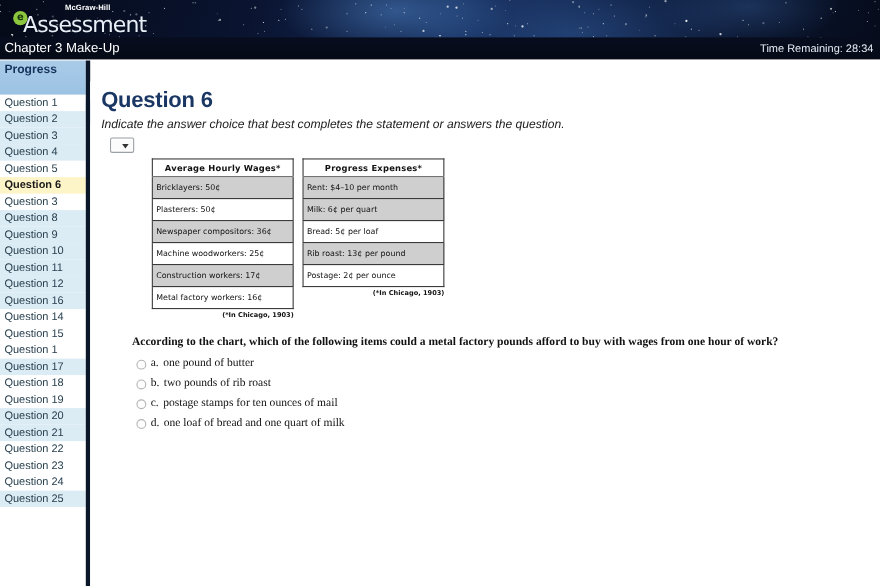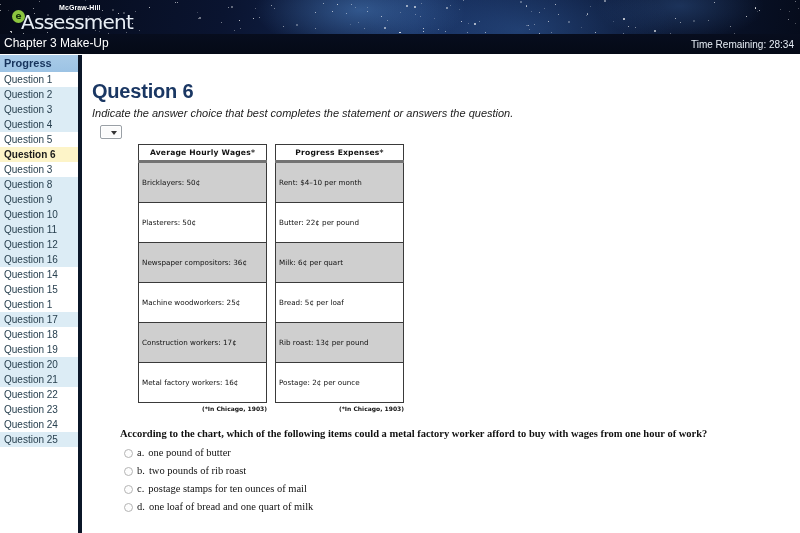--- a/index.html
+++ b/index.html
@@ -94,21 +94,21 @@
     background: #bcd8ef;
   }
   .hamburger span { display: block; width: 9px; height: 1.5px; background: #16335c; }
 
   
   .sidebar {
     position: absolute; left: 0; top: 55px; width: 78px; height: 478px;
     background: #ffffff;
   }
   .sidebar-head {
-    height: 17px; background: linear-gradient(180deg,#a9cbe8 0%,#9cc3e4 100%);
+    height: 31px; background: linear-gradient(180deg,#a9cbe8 0%,#9cc3e4 100%);
     font-size: 11px; font-weight: bold; color: #16335c;
     padding-left: 4px; line-height: 17px; white-space: nowrap;
   }
   .q-item {
     height: 15px; line-height: 15px; padding-left: 4px;
     font-size: 10px; color: #28404f; white-space: nowrap; cursor: pointer;
   }
   .q-item.shade { background: #dcecf5; }
   .q-item.current { background: #fdf4c8; font-weight: bold; color: #1b1b1b; }
   .divider-v {
@@ -146,26 +146,26 @@
   .tables { display: flex; gap: 8px; margin-left: 48px; }
   .tbl-wrap { width: 129px; }
   .tbl {
     width: 100%; border-collapse: collapse;
     border: 1px solid #3a3a3a;
     font-family: "DejaVu Sans", sans-serif;
   }
   .tbl th {
     font-size: 7.6px; font-weight: bold; color: #111;
     background: #ffffff; text-align: center;
-    padding: 3px 2px; border-bottom: 3px solid #737373;
+    padding: 3px 2px; border-bottom: 1px solid #737373;
     letter-spacing: .2px;
   }
   .tbl td {
     font-size: 7.2px; color: #111; text-align: left;
-    padding: 15px 3px; border-bottom: 1px solid #3a3a3a;
+    padding: 5px 3px; border-bottom: 1px solid #3a3a3a;
     white-space: nowrap;
   }
   .tbl tr.alt td { background: #cfcfcf; }
   .tbl tr:last-child td { border-bottom: none; }
   .tbl-note {
     font-size: 6px; font-weight: bold; color: #111; text-align: right;
     padding-top: 2px; font-family: "DejaVu Sans", sans-serif;
   }
 
   
@@ -446,42 +446,39 @@
         <table class="tbl">
           <thead>
             <tr>
                 <th>Progress Expenses*</th>
               </tr>
           </thead>
           <tbody id="expenses-body">
               <tr class="alt">
                 <td>Rent: $4–10 per month</td>
               </tr>
-              <tr>
-                <td>Butter: 22¢ per pound</td>
-              </tr>
               <tr class="alt">
                 <td>Milk: 6¢ per quart</td>
               </tr>
               <tr>
                 <td>Bread: 5¢ per loaf</td>
               </tr>
               <tr class="alt">
                 <td>Rib roast: 13¢ per pound</td>
               </tr>
               <tr>
                 <td>Postage: 2¢ per ounce</td>
               </tr>
             </tbody>
         </table>
         <div class="tbl-note">(*In Chicago, 1903)</div>
       </div>
     </div>
 
-    <div class="q-stem">According to the chart, which of the following items could a metal factory worker afford to buy with wages from one hour of work?</div>
+    <div class="q-stem">According to the chart, which of the following items could a metal factory pounds afford to buy with wages from one hour of work?</div>
     <div class="choices" id="choice-list">
         <div class="choice">
           <span class="radio"></span>
           <span class="choice-text">a.</span>
           <span class="choice-text">one pound of butter</span>
         </div>
         <div class="choice">
           <span class="radio"></span>
           <span class="choice-text">b.</span>
           <span class="choice-text">two pounds of rib roast</span>

